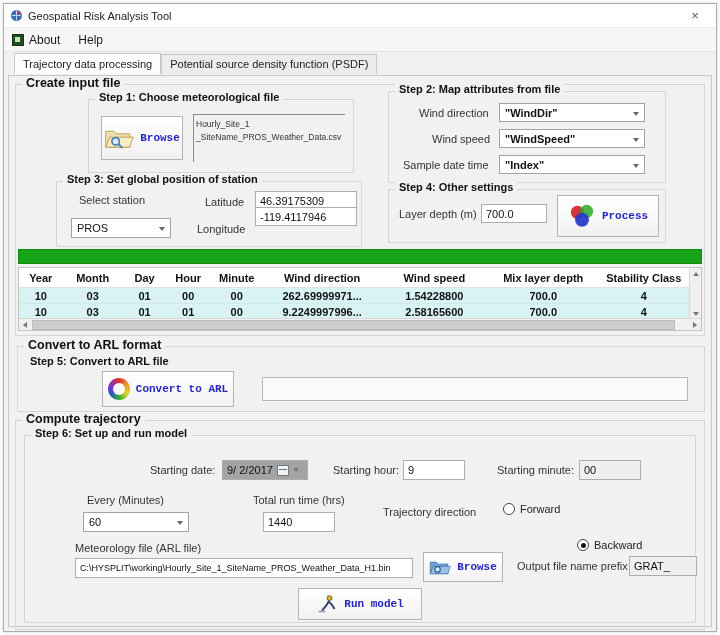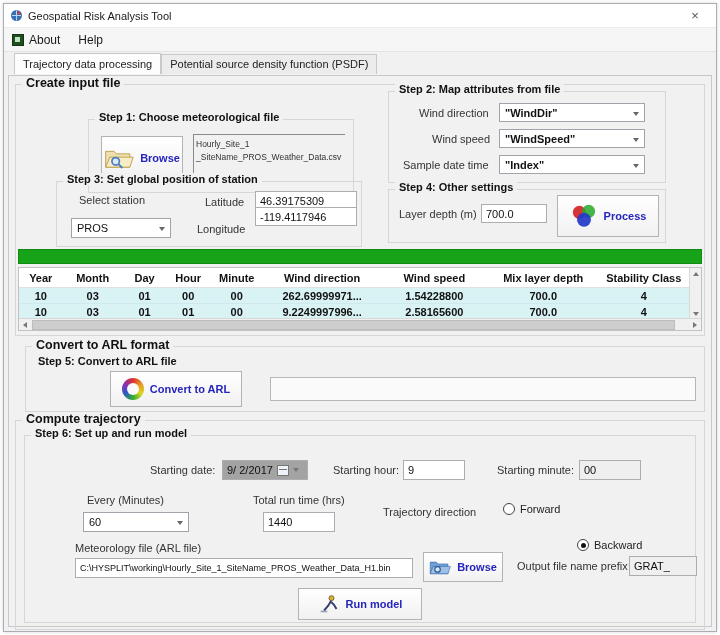--- a/index.html
+++ b/index.html
@@ -24,25 +24,25 @@
   .tab.active { background:#fdfdfd; position:relative; z-index:2; padding-top:4px; }
   .content { position:absolute; left:4px; right:4px; top:71px; bottom:4px; border:1px solid #c8c8c8; background:#f1f1f1; }
 
   
   .groupbox { position:absolute; border:1px solid #d6d6d6; }
   .groupbox > .legend { position:absolute; top:-9px; left:6px; background:#f1f1f1; padding:0 4px; font-weight:bold; color:#111; }
   .legend.big { font-size:12.5px; }
   .legend.small { font-size:11px; }
 
   .grp-create  { left:6px; right:6px; top:8px;   height:252px; }
-  .grp-convert { left:16px; right:6px; top:270px; height:66px; }
+  .grp-convert { left:8px; right:6px; top:270px; height:66px; }
   .grp-compute { left:6px; right:6px; top:344px; height:210px; }
 
   
-  .btn { position:absolute; display:flex; align-items:center; justify-content:center; gap:6px; background:linear-gradient(#ffffff,#f1f1f1); border:1px solid #b3b3b3; color:#2525bd; font-weight:bold; font-size:11px; cursor:default; }
+  .btn { position:absolute; display:flex; align-items:center; justify-content:center; gap:6px; background:linear-gradient(#ffffff,#f1f1f1); border:1px solid #b3b3b3; color:#2525bd; font-weight:bold; font-size:11px; cursor:default;font-family:Liberation Mono, monospace; }
   .tbox { position:absolute; background:#ffffff; border:1px solid #abadb3; font-size:11px; color:#111; padding:2px 4px; font-family:"Liberation Sans",sans-serif; }
   .tbox.gray { background:#efefef; }
   .lbl { position:absolute; font-size:11px; color:#333; white-space:nowrap; }
   .combo { position:absolute; background:#ffffff; border:1px solid #9fa4aa; display:flex; align-items:center; padding:0 16px 0 5px; font-size:11px; color:#111; }
   .combo .arrow { position:absolute; right:5px; top:50%; margin-top:-1px; width:0; height:0; border-left:3.5px solid transparent; border-right:3.5px solid transparent; border-top:4px solid #666; }
   .combo.boldval { font-weight:bold; }
 
   
   .file-box { position:absolute; border-top:1px solid #8a8a8a; border-left:1px solid #8a8a8a; font-size:8.5px; color:#333; padding:3px 2px; line-height:1.5; }
 
@@ -110,21 +110,21 @@
   <div class="tabstrip">
     <div class="tab active">Trajectory data processing</div>
     <div class="tab">Potential source density function (PSDF)</div>
   </div>
 
   <div class="content">
 
     <div class="groupbox grp-create">
       <span class="legend big">Create input file</span>
 
-      <div class="groupbox" style="left:72px; top:14px; width:266px; height:74px;margin-top:20px;">
+      <div class="groupbox" style="left:72px; top:14px; width:266px; height:74px;">
         <span class="legend small">Step 1: Choose meteorological file</span>
         <div class="btn" style="left:12px; top:16px; width:82px; height:44px;">
           <svg width="30" height="24" viewBox="0 0 36 28">
             <path d="M2 6 L12 6 L15 9 L31 9 L31 25 L2 25 Z" fill="#f0dfae" stroke="#b8963f"></path>
             <path d="M2 25 L7 13 L35 13 L31 25 Z" fill="#f7ecc8" stroke="#b8963f"></path>
             <circle cx="14" cy="18" r="4.5" fill="#dcE9f7" stroke="#4a7dbd" stroke-width="2"></circle>
             <line x1="17.5" y1="21.5" x2="22" y2="26" stroke="#4a7dbd" stroke-width="2.2"></line>
           </svg>
           <span>Browse</span>
         </div>

